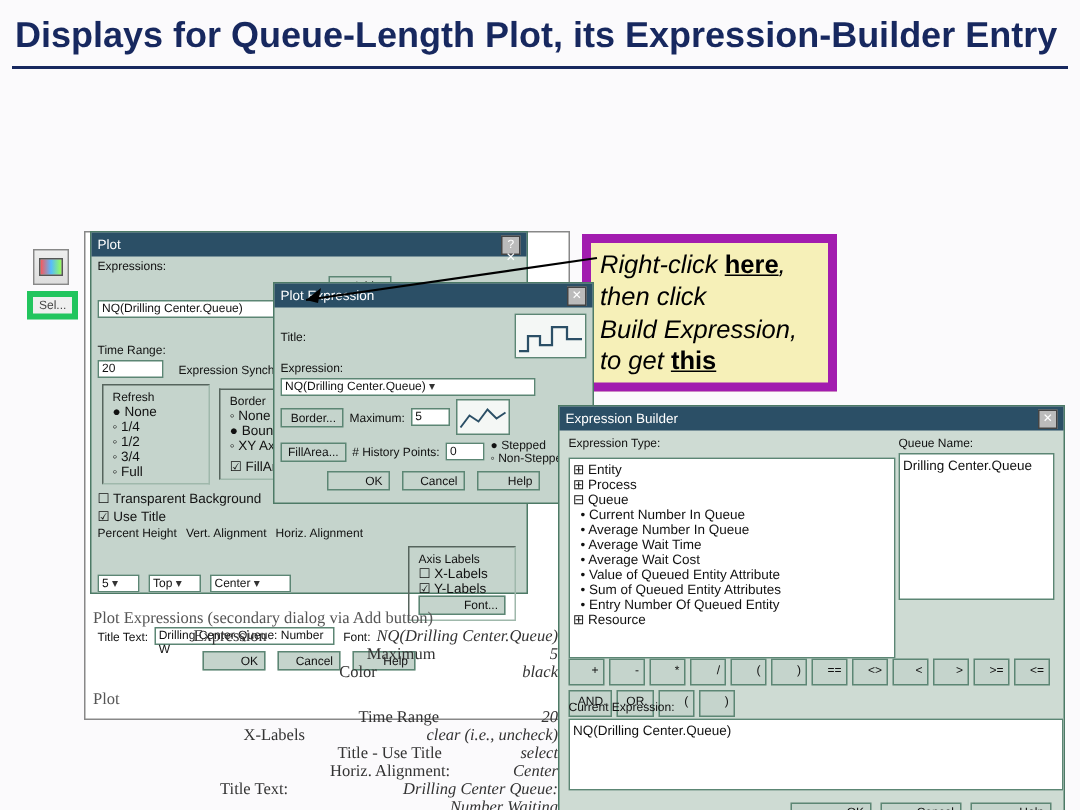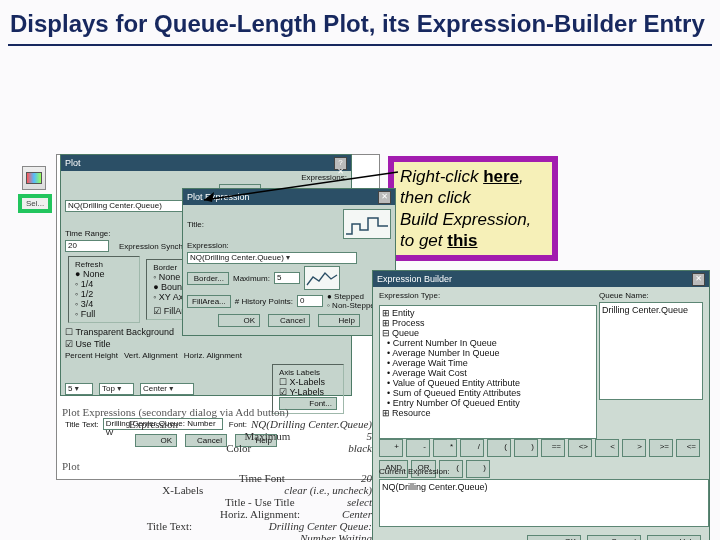--- a/index.html
+++ b/index.html
@@ -67,21 +67,21 @@
     </div>
   <div class="left-label">Sel...</div>
 
   <div class="border-box"></div>
 
   <div class="win plot-win">
     <div class="win-title">
       <span>Plot</span>
       <span class="close">?✕</span>
     </div>
-    <div class="row" style="justify-content:flex-end;">
+    <div class="row" style="justify-content:flex-start;">
       <div class="lbl">Expressions:</div>
     </div>
     <div class="row">
       <div class="inp" style="width:148px">NQ(Drilling Center.Queue)</div>
       <div style="margin-left:6px;display:flex;flex-direction:column;gap:2px;">
         <div class="btn">Add...</div>
         <div class="btn">Edit...</div>
         <div class="btn">Delete</div>
       </div>
     </div>
@@ -226,21 +226,21 @@
           <div class="v">5</div>
         </div>
         <div class="row2">
           <div class="k">Color</div>
           <div class="v">black</div>
         </div>
       </div>
     <div class="h">Plot</div>
     <div id="under-rows2">
         <div class="row2">
-          <div class="k">Time Font</div>
+          <div class="k">Time Range</div>
           <div class="v">20</div>
         </div>
         <div class="row2">
           <div class="k">X-Labels</div>
           <div class="v">clear (i.e., uncheck)</div>
         </div>
         <div class="row2">
           <div class="k">Title - Use Title</div>
           <div class="v">select</div>
         </div>

